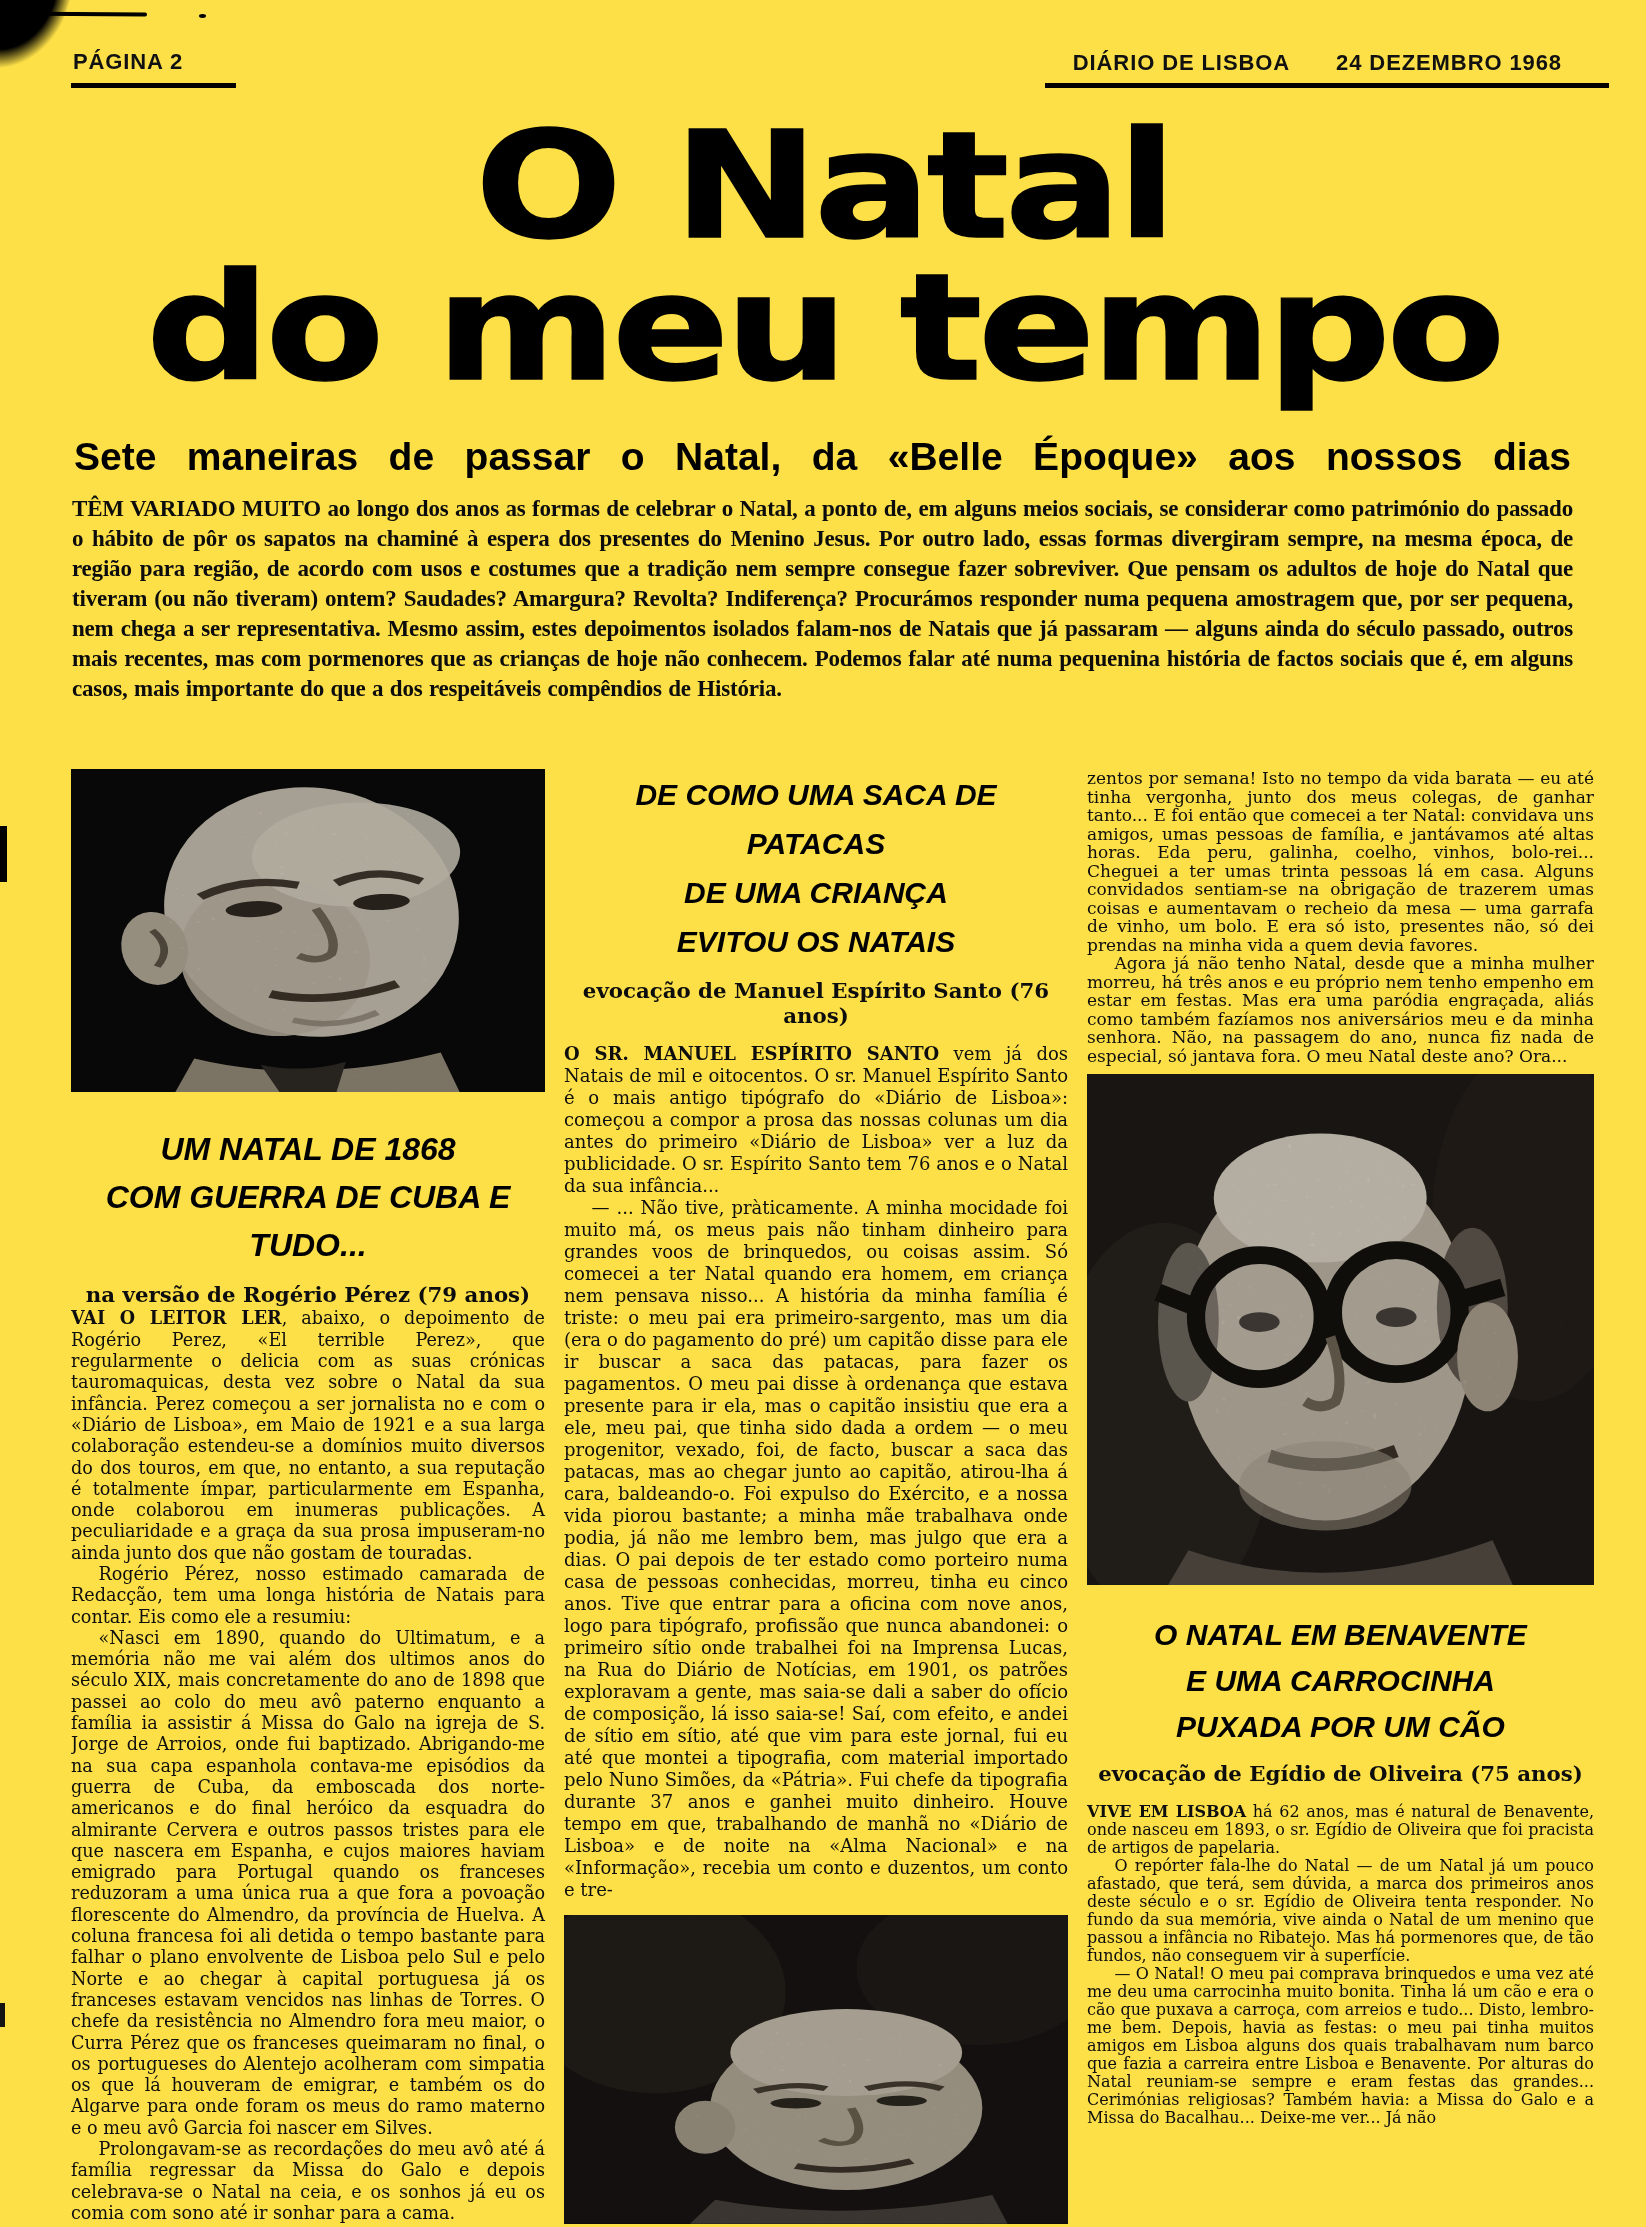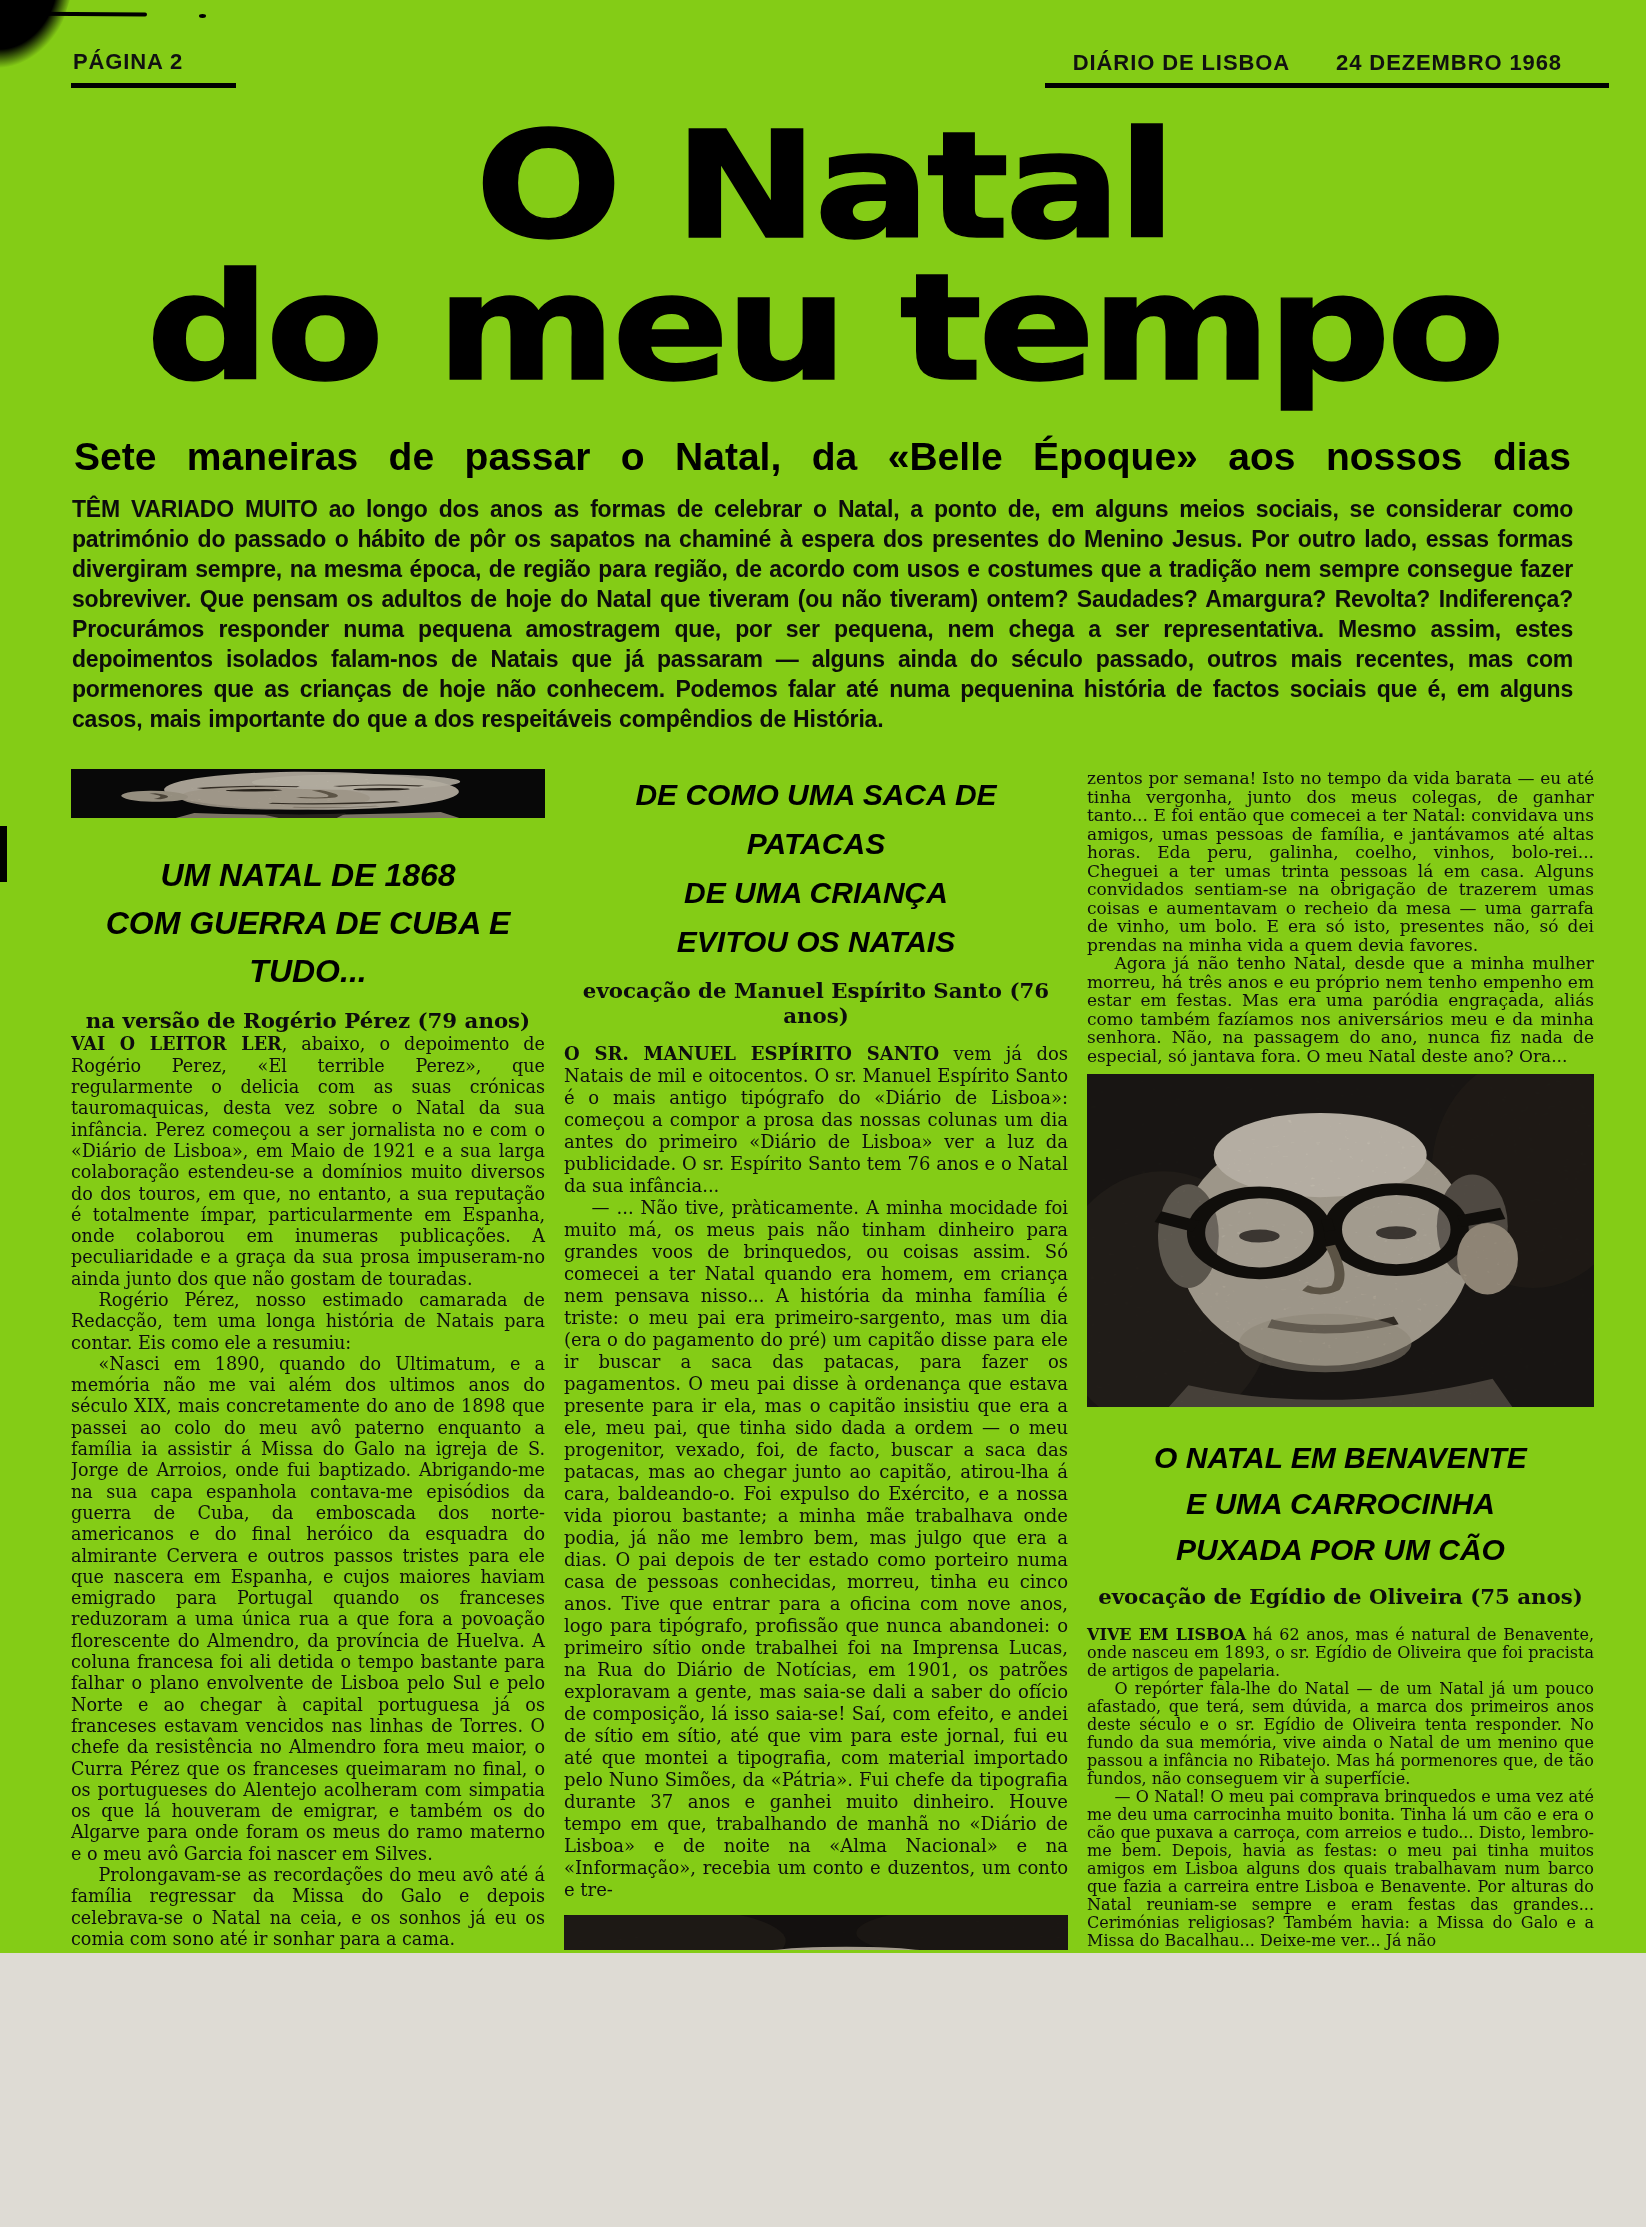--- a/index.html
+++ b/index.html
@@ -1,18 +1,18 @@
 <!DOCTYPE html>
 <html lang="pt" style="font-size:7.6px"><head>
 <meta charset="utf-8">
 <style>
   html,body { margin:0; padding:0; background:#dedbd4; }
   .page {
-    position:relative; width:1647px; height:1953px;
-    background:#84cc16; overflow:hidden; color:#111;
+    position:relative; width:1647px; height:2227px;
+    background:#fde047; overflow:hidden; color:#111;
     font-family:"DejaVu Serif", serif;
   }
   
   .smudge-tl { position:absolute; top:-26px; left:-21.3px; width:81px; height:100px;
     background:radial-gradient(ellipse at 20% 20%, #000 55%, rgba(0,0,0,0) 72%); transform:rotate(18deg); }
   .streak-top { position:absolute; top:12.3px; left:0; width:147px; height:3.8px; background:#000; border-radius:1.9px; transform:rotate(.35deg); }
   .dot-top { position:absolute; top:14.2px; left:199px; width:6.6px; height:3.8px; background:#000; border-radius:50%; }
   .mark-left1 { position:absolute; top:826px; left:0; width:6.6px; height:56px; background:#000; }
   .mark-left2 { position:absolute; top:2003px; left:0; width:4.7px; height:24px; background:#141414; }
   
@@ -25,21 +25,21 @@
   .headline { position:absolute; top:115px; left:0; width:100%; margin:0;
     text-align:center; font-family:"DejaVu Sans", sans-serif; font-weight:bold; color:#000; }
   .hl-line { display:block; font-size:148px; line-height:142px; letter-spacing:-3.8px;
     transform:scaleX(1.17); transform-origin:50% 50%; -webkit-text-stroke:1.4px #000; }
   
   .subhead { position:absolute; top:432px; left:74px; right:76px; margin:0;
     font-family:Liberation Sans, sans-serif; font-weight:bold; font-size:39px; line-height:49px;
     text-align:justify; text-align-last:justify; color:#000; }
   
   .lead { position:absolute; top:494px; left:72px; right:74px; margin:0;
-    font-family:Liberation Sans, sans-serif; font-weight:bold; font-size:23px; line-height:30px;
+    font-family:Liberation Serif, serif; font-weight:bold; font-size:23px; line-height:30px;
     text-align:justify; letter-spacing:-0.2px; word-spacing:0.9px; color:#0c0c0c; }
   
   .columns { position:absolute; top:769px; left:71px; right:53px; bottom:2.8px;
     display:flex; gap:19px; overflow:hidden; }
   .col { display:flex; flex-direction:column; min-width:0; }
   .col1 { flex:0 0 474px; }
   .col2 { flex:0 0 504px; }
   .col3 { flex:1 1 auto; }
   .photo { background:#000; overflow:hidden; }
   .photo svg { width:100%; height:100%; display:block; }

